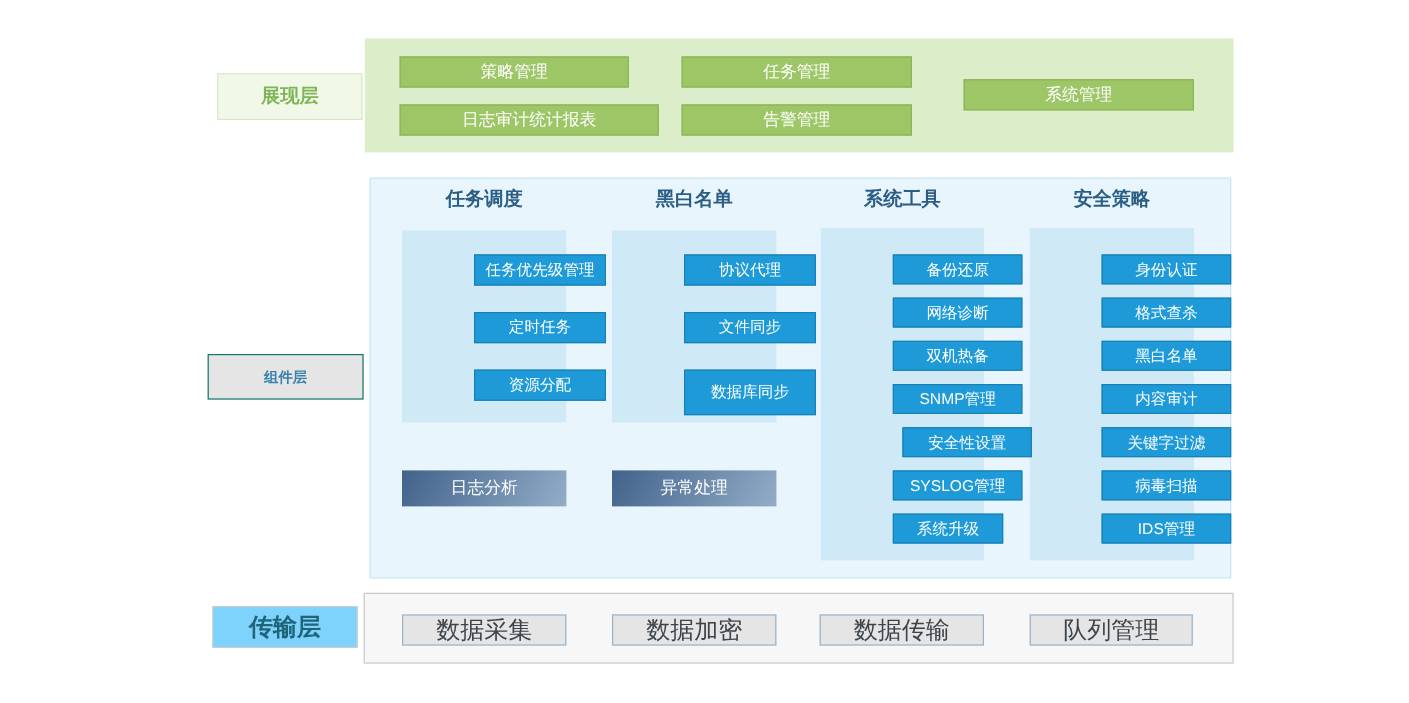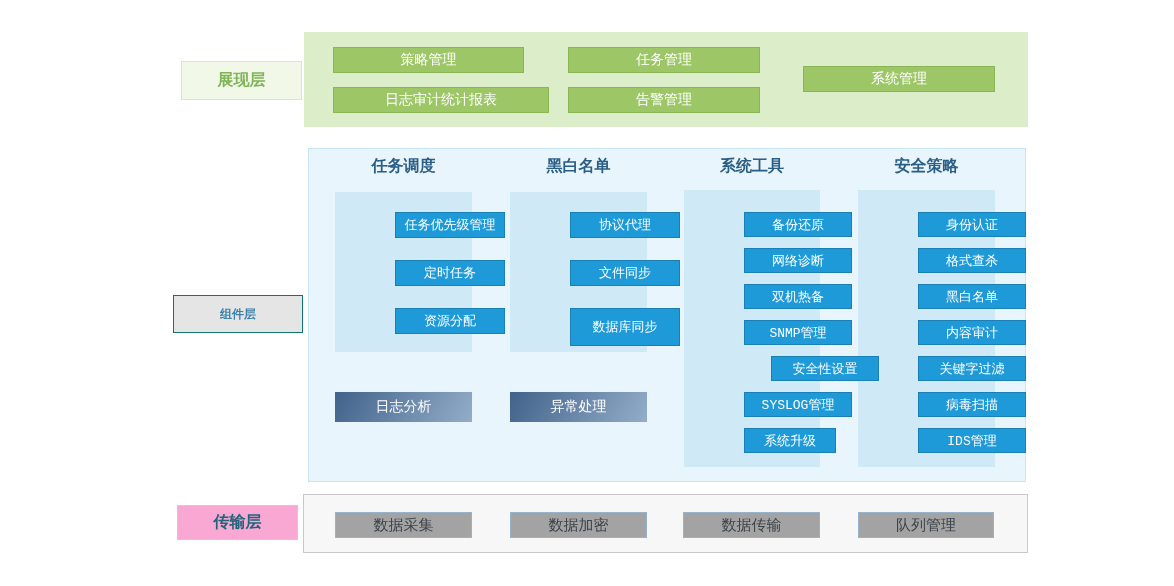--- a/index.html
+++ b/index.html
@@ -1,37 +1,37 @@
 <!DOCTYPE html>
 <html><head>
 <meta charset="utf-8">
 <style>
   html,body { margin:0; padding:0; background:#ffffff; }
   .stage {
     position:relative; width:1174px; height:586px; background:#ffffff;
     font-family:"Liberation Sans","DejaVu Sans",sans-serif; overflow:hidden;
   }
   .abs { position:absolute; box-sizing:border-box; }
-  .flexc { display:flex; align-items:center; justify-content:center; text-align:right;font-family:Liberation Mono, monospace; }
+  .flexc { display:flex; align-items:center; justify-content:center; text-align:right; }
 
   
   .lbl-green { background:#f1f8e8; border:1px solid #d8e9c2; color:#7fb557; font-weight:bold; font-size:16px; }
   .lbl-blue  { background:#e5e5e5; border:1px solid #0f766e; color:#3a82ab; font-weight:bold; font-size:12px; }
-  .lbl-gray  { background:#f9a8d4; border:1px solid #c9cdd1; color:#20647a; font-weight:bold; font-size:16px; }
+  .lbl-gray  { background:#7dd3fc; border:1px solid #c9cdd1; color:#20647a; font-weight:bold; font-size:20px; }
 
   
   .cont-green { background:#dcedc9; }
   .cont-blue  { background:#e8f5fc; border:1px solid #c6e6f3; }
   .cont-gray  { background:#f7f7f7; border:1px solid #c9c9c9; }
 
   
   .btn-green { background:#9dc667; border:1px solid #8bb454; color:#ffffff; font-size:14px; }
   .btn-blue  { background:#1d9ad7; border:1px solid #1a7fb5; color:#ffffff; font-size:13px;margin-left:46px; }
   .btn-grad  { background:linear-gradient(118deg,#41628a 0%,#93adc8 100%); color:#ffffff; font-size:14px; }
-  .btn-steel { background:#a3a3a3; border:1px solid #97b3cb; color:#3c434a; font-size:15px; }
+  .btn-steel { background:#e5e5e5; border:1px solid #97b3cb; color:#3c434a; font-size:20px; }
 
   .panel { background:#cfe9f6; }
   .hdr { color:#2b5e85; font-weight:bold; font-size:16px; }
 </style>
 </head>
 <body>
 
 <div class="stage">
 
   <div class="abs lbl-green flexc" style="left:181px;top:61px;width:121px;height:39px">展现层</div>
@@ -63,21 +63,21 @@
   <div class="abs btn-blue flexc" style="left:349px;top:308px;width:110px;height:26px">资源分配</div>
 
   <div class="abs btn-blue flexc" style="left:524px;top:212px;width:110px;height:26px">协议代理</div>
   <div class="abs btn-blue flexc" style="left:524px;top:260px;width:110px;height:26px">文件同步</div>
   <div class="abs btn-blue flexc" style="left:524px;top:308px;width:110px;height:38px">数据库同步</div>
 
   <div class="abs btn-blue flexc" style="left:698px;top:212px;width:108px;height:25px">备份还原</div>
   <div class="abs btn-blue flexc" style="left:698px;top:248px;width:108px;height:25px">网络诊断</div>
   <div class="abs btn-blue flexc" style="left:698px;top:284px;width:108px;height:25px">双机热备</div>
   <div class="abs btn-blue flexc" style="left:698px;top:320px;width:108px;height:25px">SNMP管理</div>
-  <div class="abs btn-blue flexc" style="left:725px;top:356px;width:108px;height:25px">安全性设置</div>
+  <div class="abs btn-blue flexc" style="left:706px;top:356px;width:108px;height:25px">安全性设置</div>
   <div class="abs btn-blue flexc" style="left:698px;top:392px;width:108px;height:25px">SYSLOG管理</div>
   <div class="abs btn-blue flexc" style="left:698px;top:428px;width:92px;height:25px">系统升级</div>
 
   <div class="abs btn-blue flexc" style="left:872px;top:212px;width:108px;height:25px">身份认证</div>
   <div class="abs btn-blue flexc" style="left:872px;top:248px;width:108px;height:25px">格式查杀</div>
   <div class="abs btn-blue flexc" style="left:872px;top:284px;width:108px;height:25px">黑白名单</div>
   <div class="abs btn-blue flexc" style="left:872px;top:320px;width:108px;height:25px">内容审计</div>
   <div class="abs btn-blue flexc" style="left:872px;top:356px;width:108px;height:25px">关键字过滤</div>
   <div class="abs btn-blue flexc" style="left:872px;top:392px;width:108px;height:25px">病毒扫描</div>
   <div class="abs btn-blue flexc" style="left:872px;top:428px;width:108px;height:25px">IDS管理</div>

